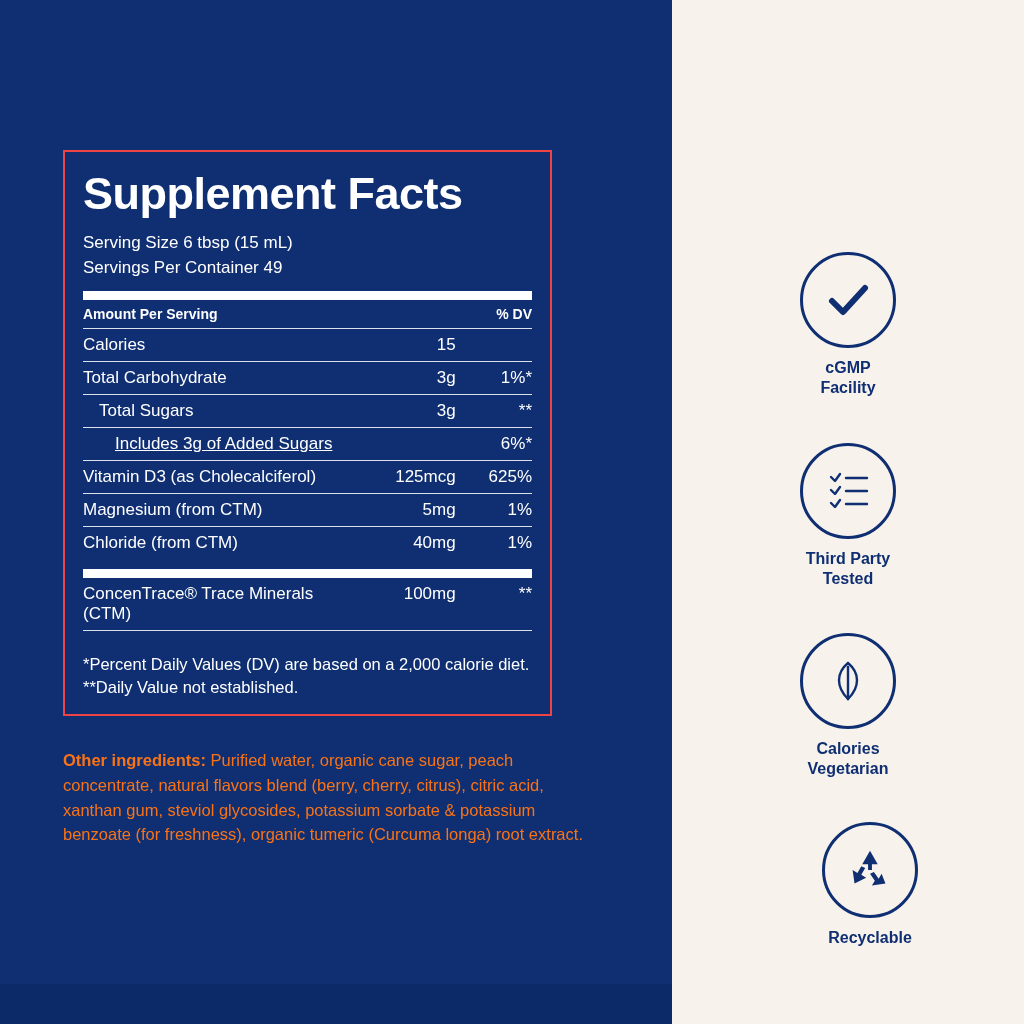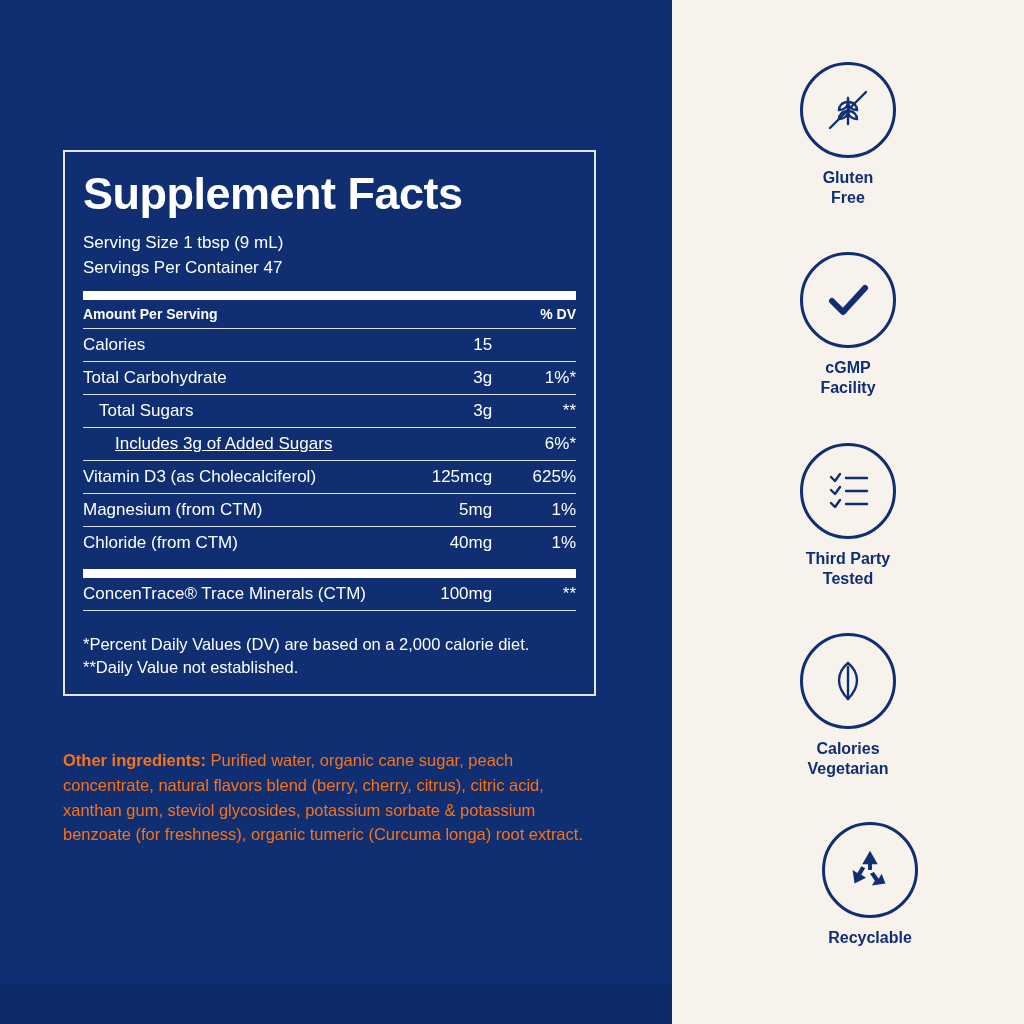--- a/index.html
+++ b/index.html
@@ -27,22 +27,22 @@
     content: "";
     position: absolute;
     left: 0; right: 0; bottom: 0;
     height: 40px;
     background: #0d2a68;
   }
   .facts-box {
     position: absolute;
     left: 63px;
     top: 150px;
-    width: 533px;
-    border: 2px solid #e5e5e5;
+    width: 489px;
+    border: 2px solid #ef4444;
     padding: 18px 18px 14px 18px;
     color: #ffffff;
   }
   .facts-title {
     font-size: 45px;
     font-weight: 700;
     letter-spacing: -0.5px;
     line-height: 1.05;
     margin-bottom: 14px;
   }
@@ -125,22 +125,22 @@
 </style>
 </head>
 <body>
 
 <div class="page">
 
   <div class="left-panel">
 
     <div class="facts-box">
       <div class="facts-title">Supplement Facts</div>
-      <div class="serving-line">Serving Size 1 tbsp (9 mL)</div>
-      <div class="serving-line">Servings Per Container 47</div>
+      <div class="serving-line">Serving Size 6 tbsp (15 mL)</div>
+      <div class="serving-line">Servings Per Container 49</div>
 
       <div class="rule-thick"></div>
 
       <table class="facts">
         <tbody>
             <tr class="hdr">
           <td class="nm">Amount Per Serving</td>
           <td class="amt"></td>
           <td class="dv">% DV</td>
         </tr>
@@ -199,36 +199,20 @@
       <div class="footnotes" style="margin-top:0">**Daily Value not established.</div>
     </div>
 
     <div class="other-ing">
       <b>Other ingredients:</b><span> Purified water, organic cane sugar, peach concentrate, natural flavors blend (berry, cherry, citrus), citric acid, xanthan gum, steviol glycosides, potassium sorbate &amp; potassium benzoate (for freshness), organic tumeric (Curcuma longa) root extract.</span>
     </div>
   </div>
 
   <div class="right-panel">
 
-    <div class="badge b1">
-      <div class="circle">
-        <svg width="60" height="60" viewBox="0 0 60 60">
-          <g stroke="#0f2f72" stroke-width="2.4" fill="none" stroke-linecap="round">
-            <path d="M30 44 L30 18"></path>
-            <path d="M30 22 C24 22 21 26 21 30 C26 30 30 27 30 22 Z"></path>
-            <path d="M30 22 C36 22 39 26 39 30 C34 30 30 27 30 22 Z"></path>
-            <path d="M30 31 C24 31 21 35 21 39 C26 39 30 36 30 31 Z"></path>
-            <path d="M30 31 C36 31 39 35 39 39 C34 39 30 36 30 31 Z"></path>
-            <path d="M12 48 L48 12"></path>
-          </g>
-        </svg>
-      </div>
-      <div class="label">Gluten
-Free</div>
-    </div>
 
     <div class="badge b2">
       <div class="circle">
         <svg width="60" height="60" viewBox="0 0 60 60">
           <path d="M14 31 L25 42 L47 18" stroke="#0f2f72" stroke-width="6" fill="none" stroke-linecap="round" stroke-linejoin="round"></path>
         </svg>
       </div>
       <div class="label">cGMP
 Facility</div>
     </div>

